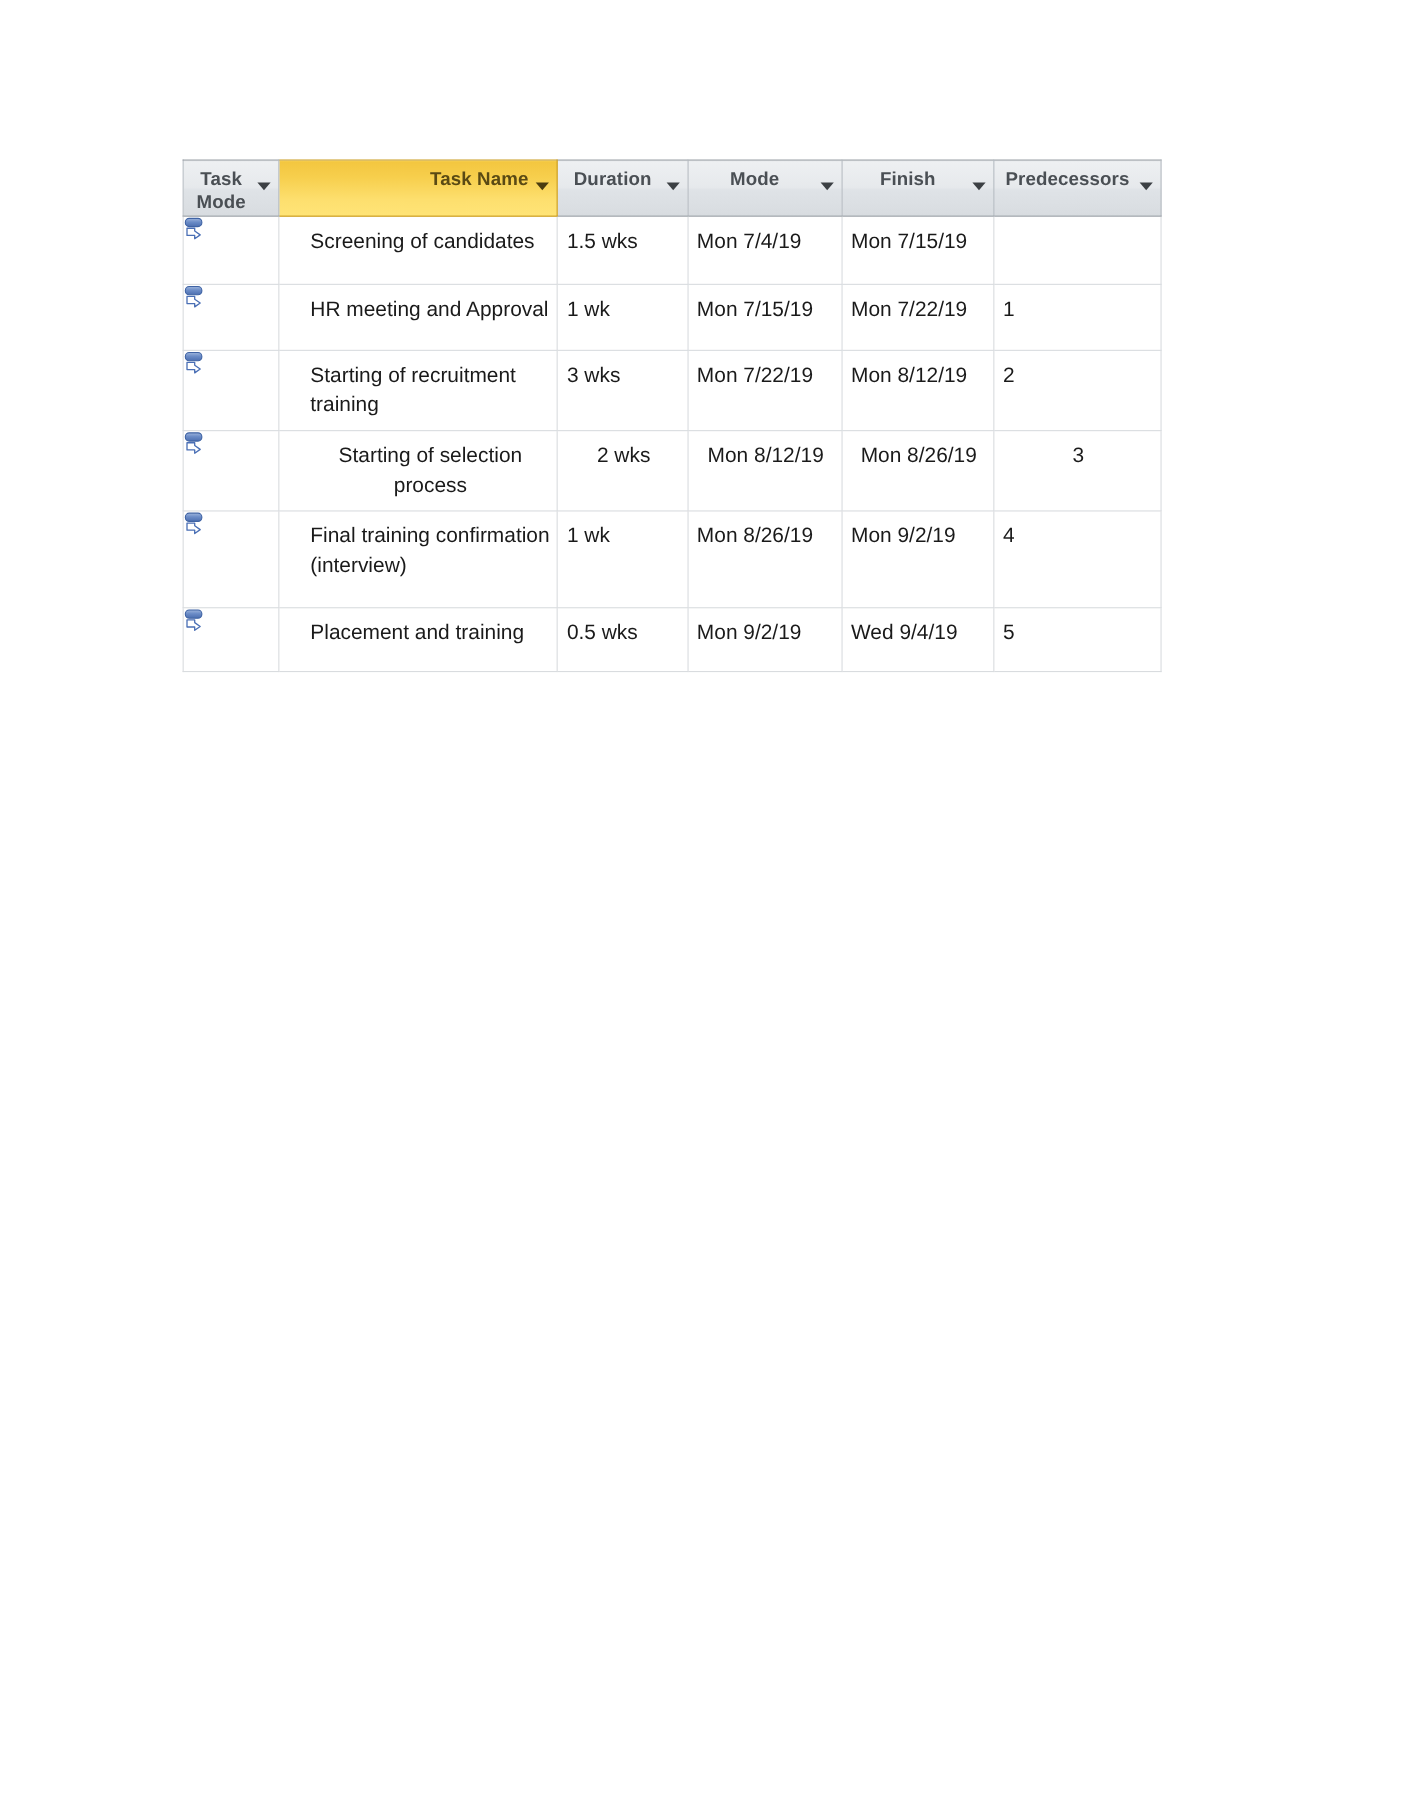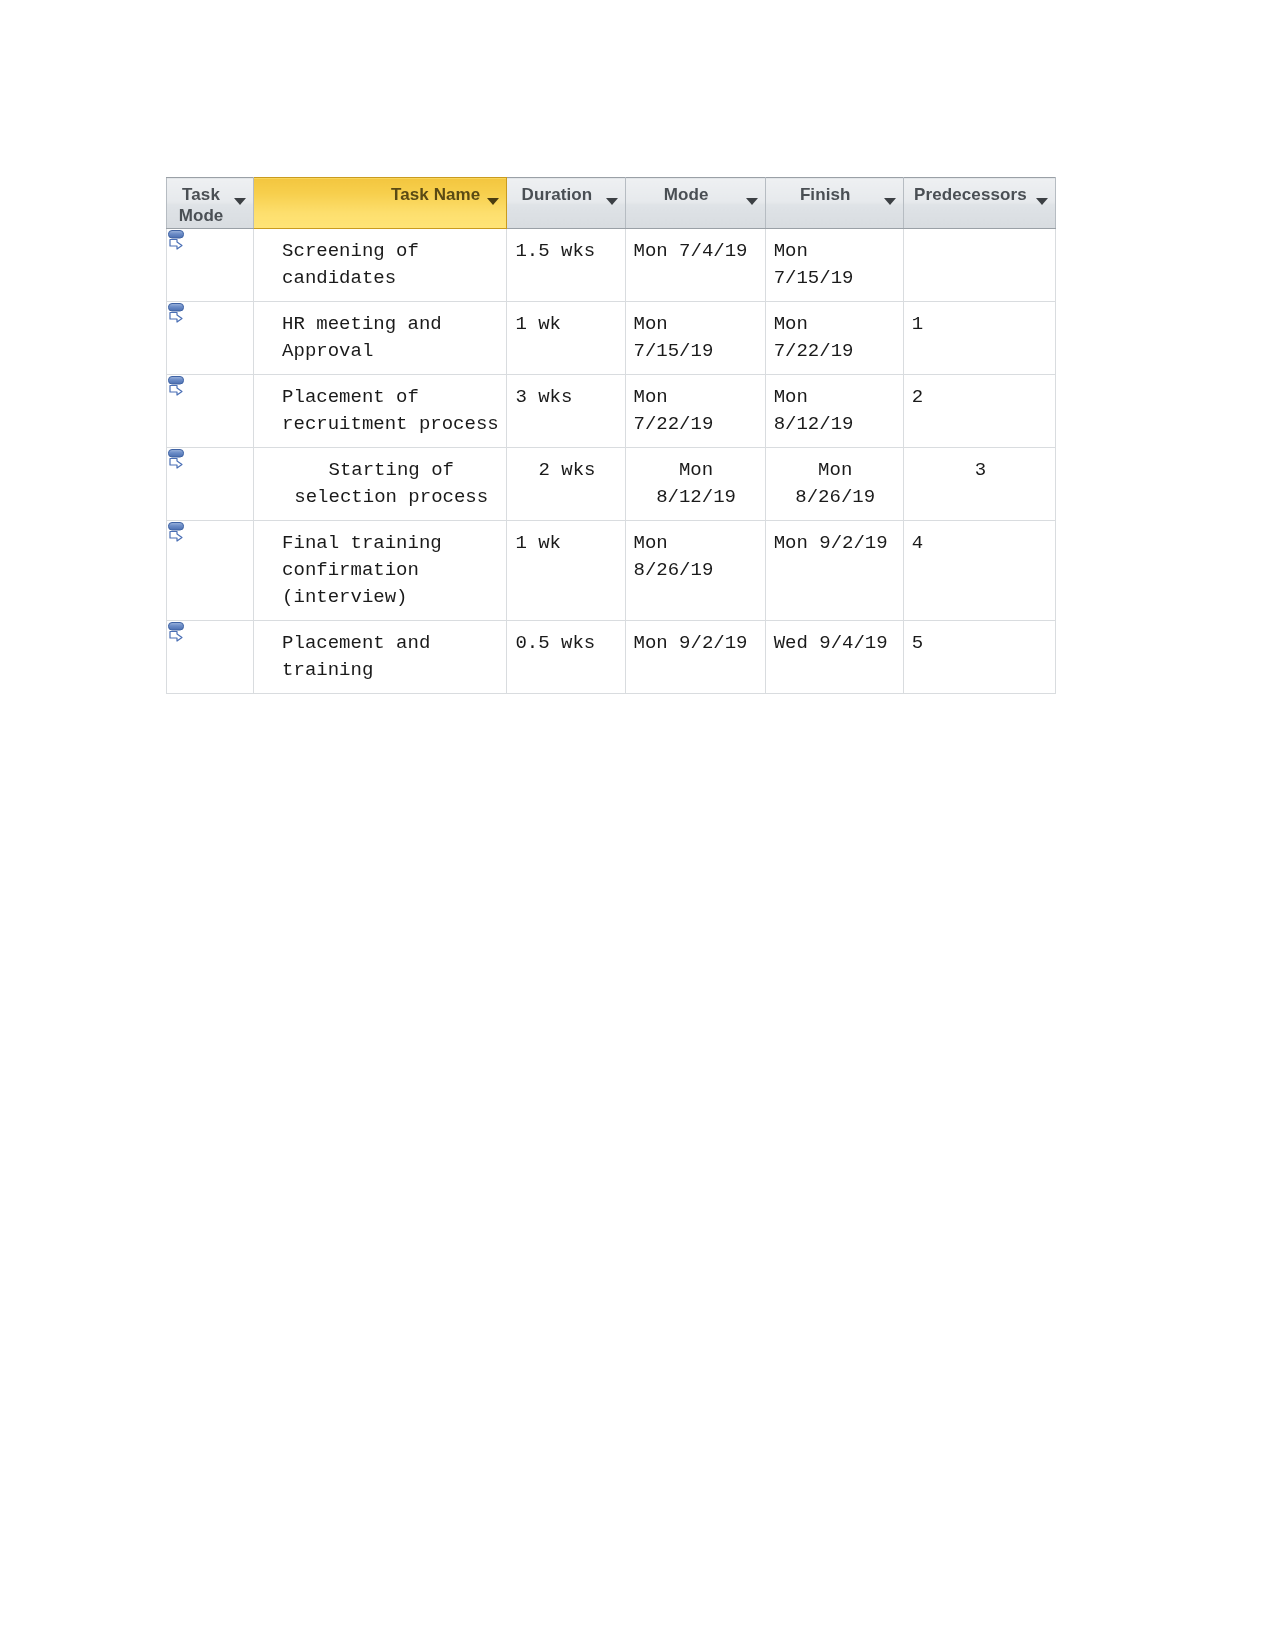--- a/index.html
+++ b/index.html
@@ -14,21 +14,20 @@
     position: relative;
     overflow: hidden;
   }
 
   .page {
     position: absolute;
     left: 0; top: 0;
     width: 1275px;
     height: 1284px;
     background: #ffffff;
-    margin-top: 32px;
   }
 
   
   .project-table {
     position: absolute;
     left: 166px;
     top: 145px;
     width: 890px;
     border-collapse: collapse;
     table-layout: fixed;
@@ -99,21 +98,21 @@
   }
   .project-table tr.data-row td:last-child {
     border-right: 1px solid #d9dcdf;
   }
 
   .cell-text {
     font-size: 19px;
     color: #1a1a1a;
     line-height: 27px;
     padding: 9px 6px 9px 8px;
-    font-family: Liberation Mono, monospace;
+    font-family: Liberation Sans, sans-serif;
   }
   .cell-taskname {
     padding-left: 28px;
   }
 
   
   .taskmode-cell {
     padding: 6px 0 0 6px;
   }
 
@@ -261,21 +260,21 @@
       <tr class="data-row rh-3">
         <td class="taskmode-cell">
           <span class="taskmode-icon">
             <svg width="26" height="26" viewBox="0 0 26 26" xmlns="http://www.w3.org/2000/svg">
               <rect x="1.5" y="1.5" width="15" height="7.5" rx="3.5" ry="3.5" fill="url(#g1)" stroke="#3f63a4" stroke-width="1"></rect>
               <path d="M3 10.5 L10 10.5 L10 13 L15 16.5 L10 20 L10 17 L3 17 Z" fill="#ffffff" stroke="#4a6fb5" stroke-width="1.2" stroke-linejoin="round"></path>
             </svg>
           </span>
         </td>
         <td>
-          <div class="cell-text cell-taskname">Placement of recruitment process</div>
+          <div class="cell-text cell-taskname">Starting of recruitment training</div>
         </td>
         <td>
           <div class="cell-text">3 wks</div>
         </td>
         <td>
           <div class="cell-text">Mon 7/22/19</div>
         </td>
         <td>
           <div class="cell-text">Mon 8/12/19</div>
         </td>

